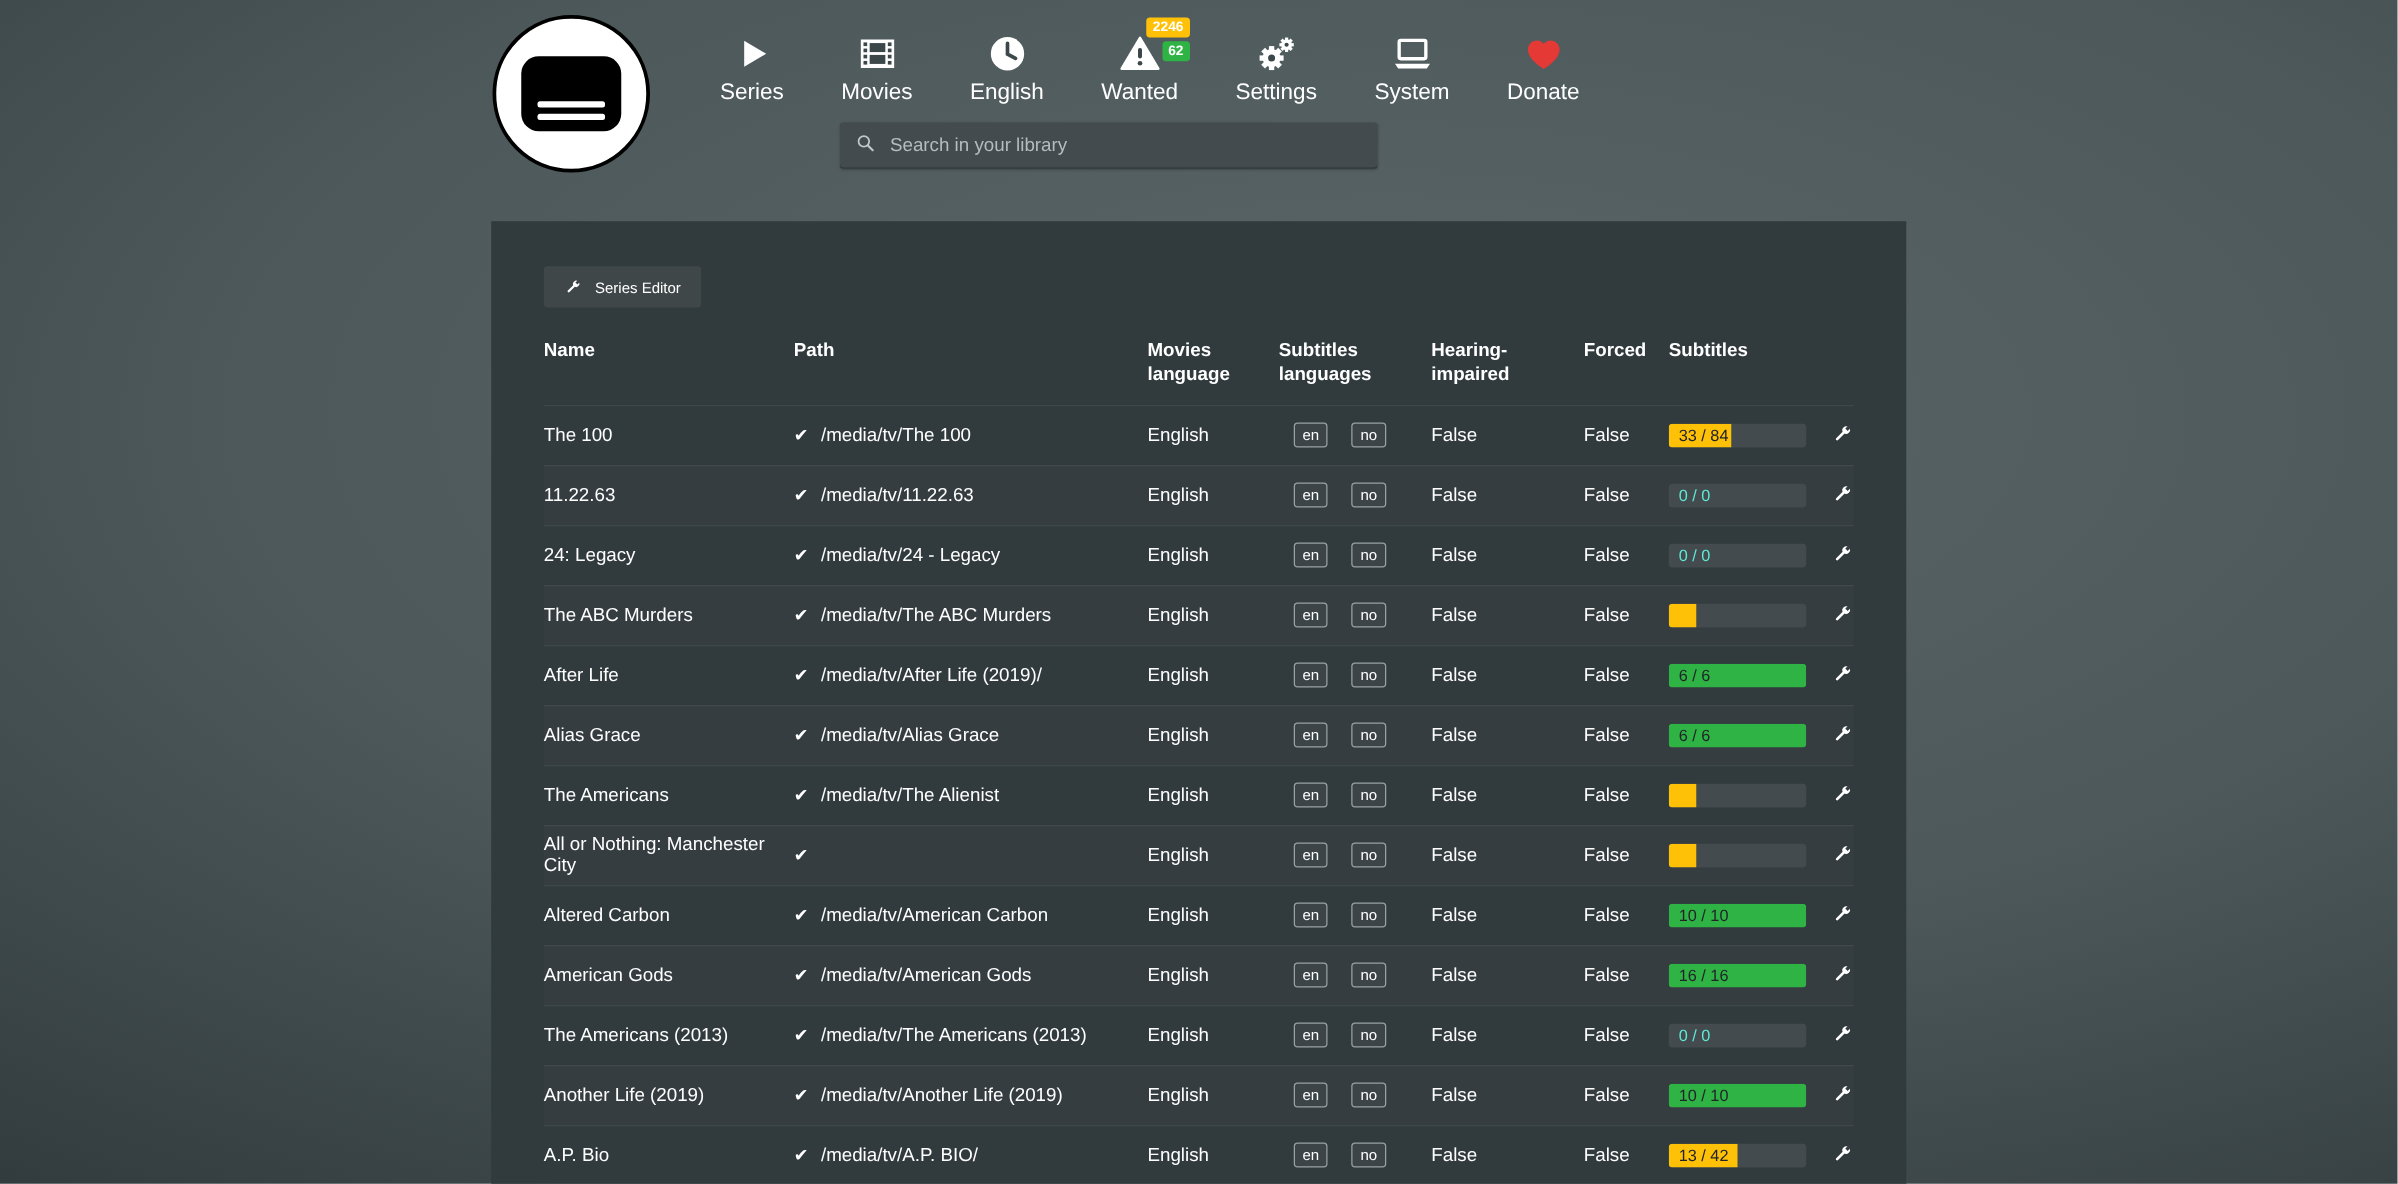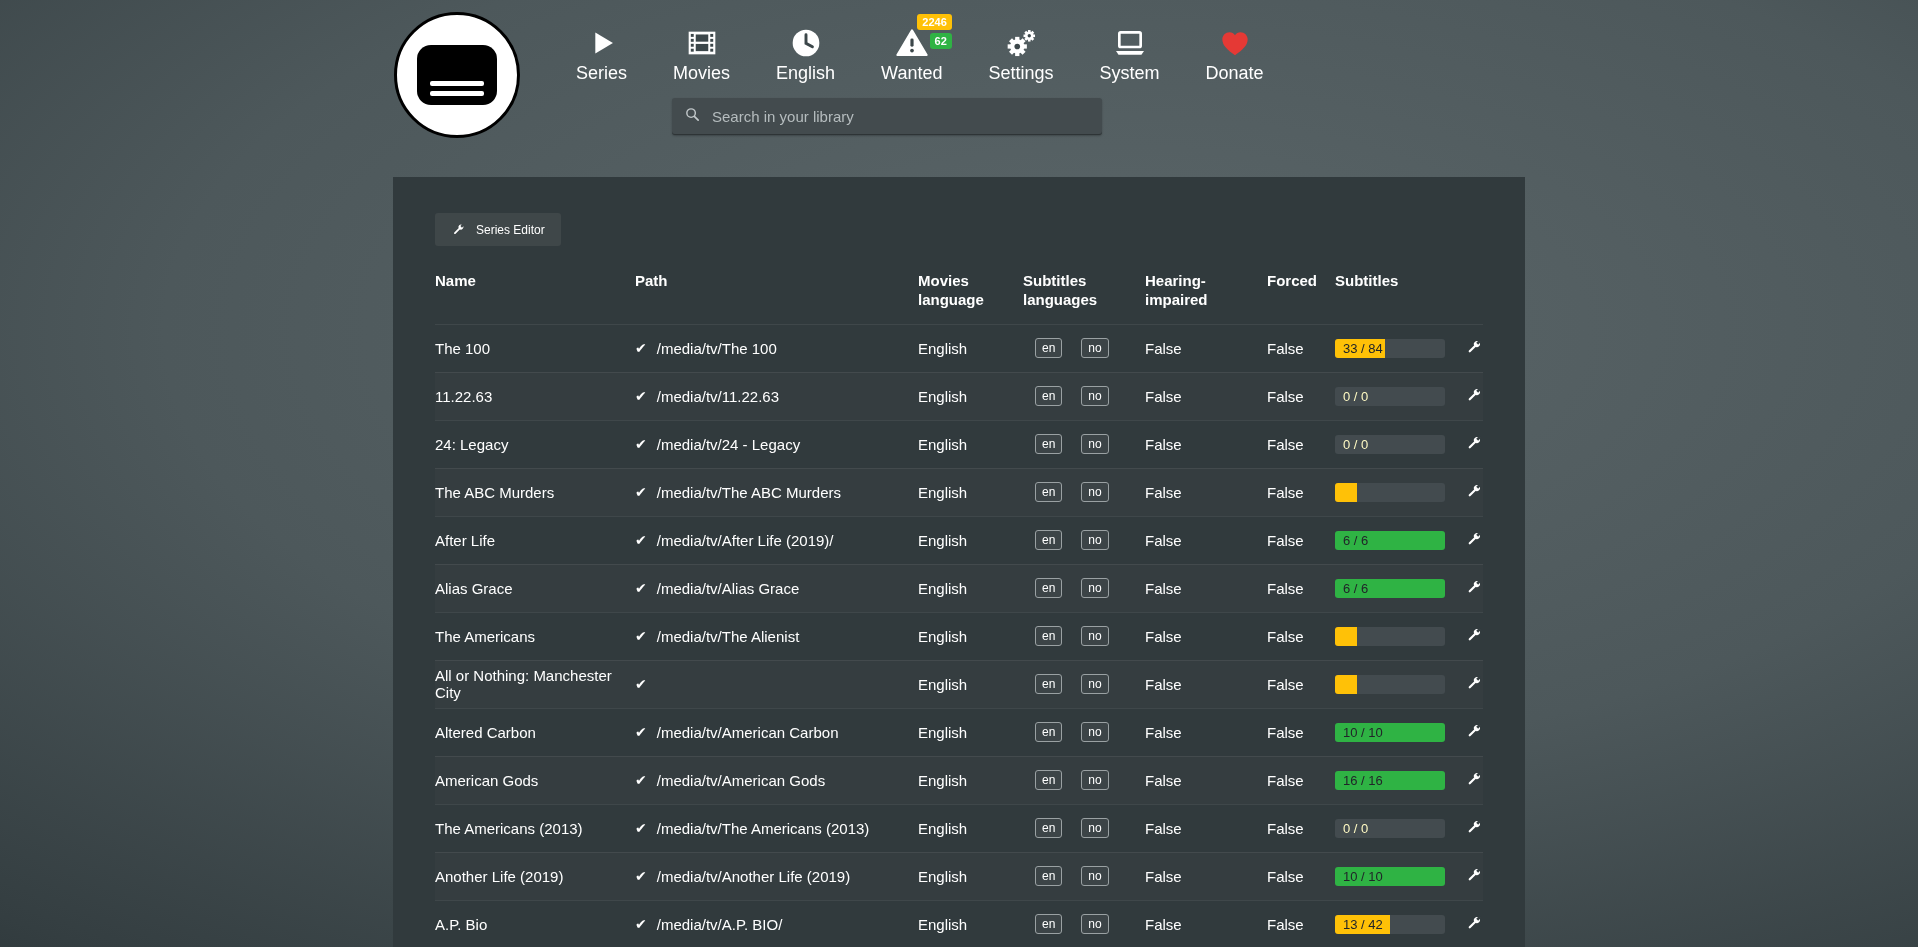--- a/index.html
+++ b/index.html
@@ -83,21 +83,21 @@
 
   .progress {
     position: relative; width: 110px; height: 19px;
     background: #434b4f; border-radius: 3px; overflow: hidden;
   }
   .progress .fill { height: 100%; }
   .progress .plabel {
     position: absolute; left: 8px; top: 50%; transform: translateY(-50%);
     font-size: 13px; color: #212529; white-space: nowrap;
   }
-  .progress.empty .plabel { color: #fef9c3; }
+  .progress.empty .plabel { color: #5eead4; }
 
   .col-action { justify-self: end; padding-right: 0; }
   .wrench-btn { background: transparent; border: none; padding: 0; cursor: pointer; display: flex; }
   .wrench-btn svg { width: 18px; height: 18px; }
 </style>
 </head>
 <body>
 
 <div class="page">
   <header>

